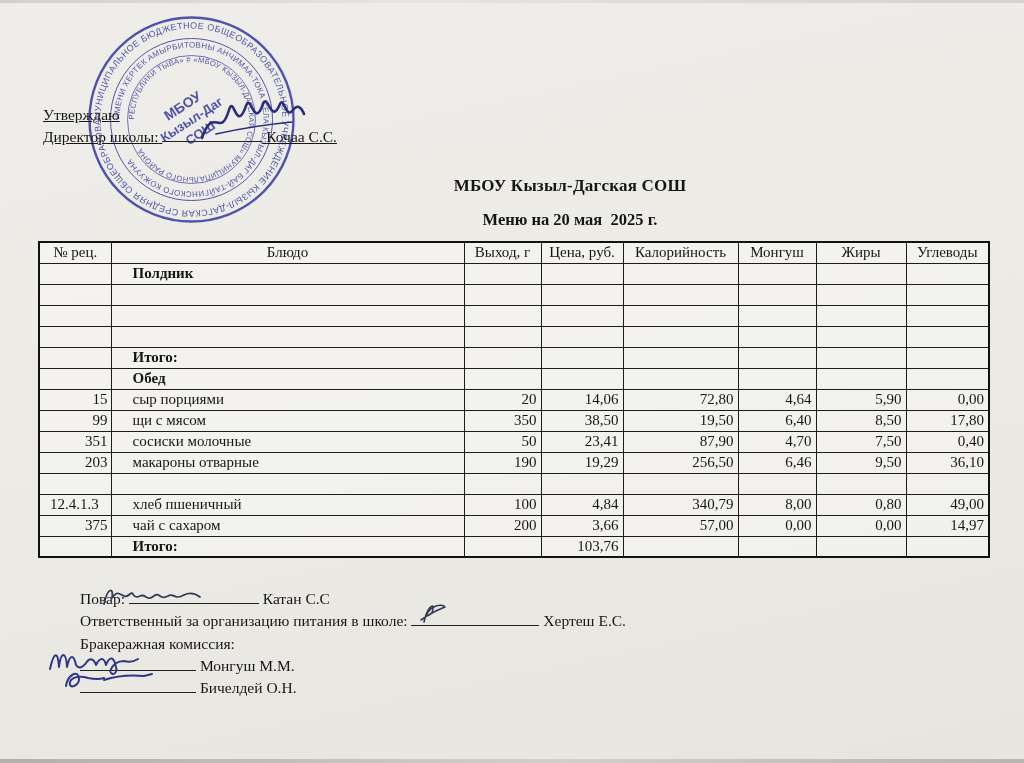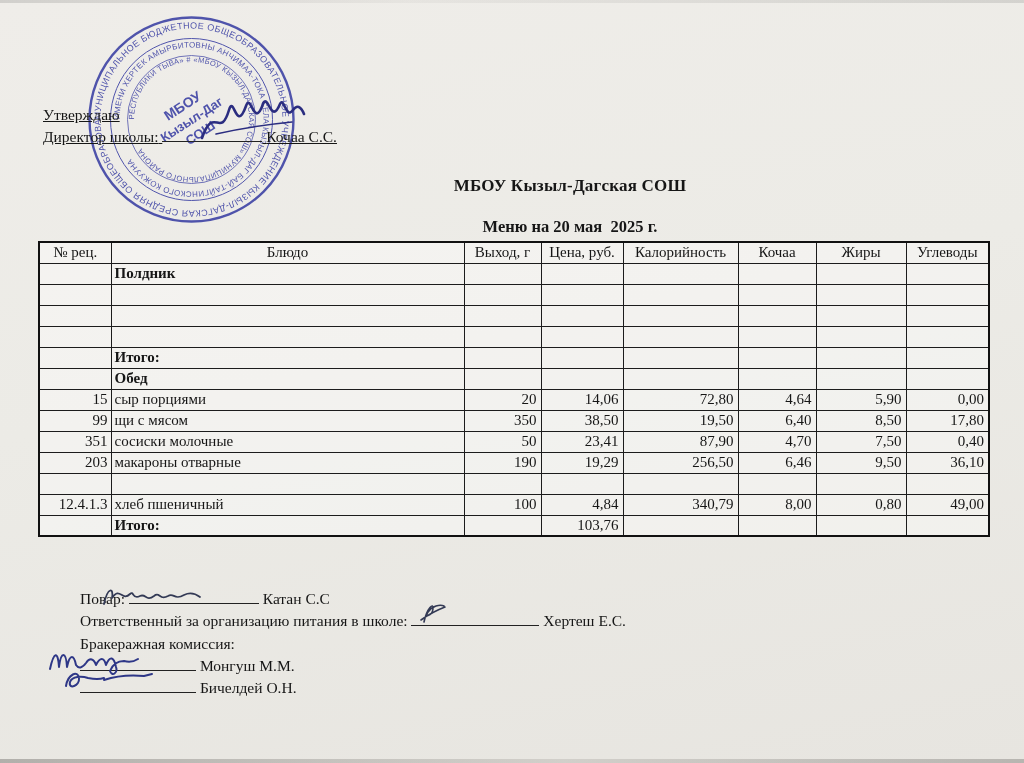--- a/index.html
+++ b/index.html
@@ -27,38 +27,38 @@
   .approve{ left:43px; top:104px; font-size:15.5px; line-height:22px;text-decoration:underline; }
   .blank{ display:inline-block; border-bottom:1.4px solid #222; height:14px; vertical-align:baseline; }
 
   
   .stamp{ left:84px; top:12px; width:215px; height:215px; opacity:.88; }
   .stamp text{ fill:#3a3fa3; font-family:"Liberation Sans","DejaVu Sans",sans-serif; }
 
   
   .titles{ left:120px; top:176px; width:900px; text-align:center; }
   .titles .school{ font-size:17px; font-weight:bold; letter-spacing:.2px; }
-  .titles .menu{ font-size:16.5px; font-weight:bold; margin-top:21px; white-space:pre; }
+  .titles .menu{ font-size:16.5px; font-weight:bold; margin-top:14px; white-space:pre; }
 
   
   .menu-table{ left:38px; top:241px; }
   table{ border-collapse:collapse; table-layout:fixed; width:950px;
          background:rgba(255,255,255,.38); }
   th,td{ border:1.5px solid #1c1c1c; font-size:15px; line-height:1.02;
          height:21px; padding:0 3px; white-space:nowrap; overflow:hidden;
          font-weight:normal; vertical-align:middle; }
   table{ border:2.2px solid #111; }
   th{ text-align:center; }
   td.c0{ text-align:right; padding-right:3px; }
-  td.c1{ text-align:left;  padding-left:3px; }
+  td.c1{ text-align:left;  padding-left:21px; }
   td.c2,td.c3,td.c4,td.c5,td.c6,td.c7{ text-align:right; padding-right:4px; }
   tr.section td.c1{ font-weight:bold; }
   tr.short{ height:16px; }
   tr.short2{ height:17px; }
-  tr.num-left td.c0{ text-align:right; padding-left:2px; }
+  tr.num-left td.c0{ text-align:left; padding-left:10px; }
 
   
   .footer{ left:43px; top:588px; font-size:15.5px; line-height:22.3px; }
   .footer .row{ white-space:nowrap;margin-left:37px; }
 
   
   .sig path{ fill:none; stroke-linecap:round; stroke-linejoin:round; }
 </style>
 </head>
 <body>
@@ -113,21 +113,21 @@
         <col style="width:90px">
         <col style="width:83px">
     </colgroup>
     <thead>
       <tr>
           <th>№ рец.</th>
           <th>Блюдо</th>
           <th>Выход, г</th>
           <th>Цена, руб.</th>
           <th>Калорийность</th>
-          <th>Кочаа</th>
+          <th>Монгуш</th>
           <th>Жиры</th>
           <th>Углеводы</th>
         </tr>
     </thead>
     <tbody>
         <tr class="section">
           <td class="c0"></td>
           <td class="c1">Полдник</td>
           <td class="c2"></td>
           <td class="c3"></td>
@@ -239,20 +239,30 @@
         <tr class="item num-left">
           <td class="c0">12.4.1.3</td>
           <td class="c1">хлеб пшеничный</td>
           <td class="c2">100</td>
           <td class="c3">4,84</td>
           <td class="c4">340,79</td>
           <td class="c5">8,00</td>
           <td class="c6">0,80</td>
           <td class="c7">49,00</td>
         </tr>
+        <tr class="item">
+          <td class="c0">375</td>
+          <td class="c1">чай  с сахаром</td>
+          <td class="c2">200</td>
+          <td class="c3">3,66</td>
+          <td class="c4">57,00</td>
+          <td class="c5">0,00</td>
+          <td class="c6">0,00</td>
+          <td class="c7">14,97</td>
+        </tr>
         <tr class="section">
           <td class="c0"></td>
           <td class="c1">Итого:</td>
           <td class="c2"></td>
           <td class="c3">103,76</td>
           <td class="c4"></td>
           <td class="c5"></td>
           <td class="c6"></td>
           <td class="c7"></td>
         </tr>

